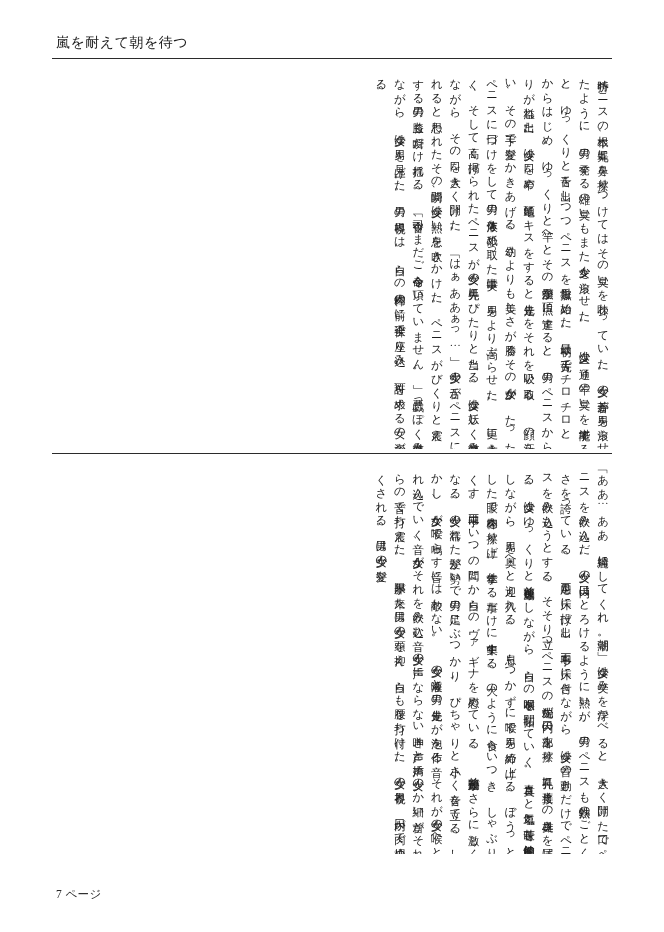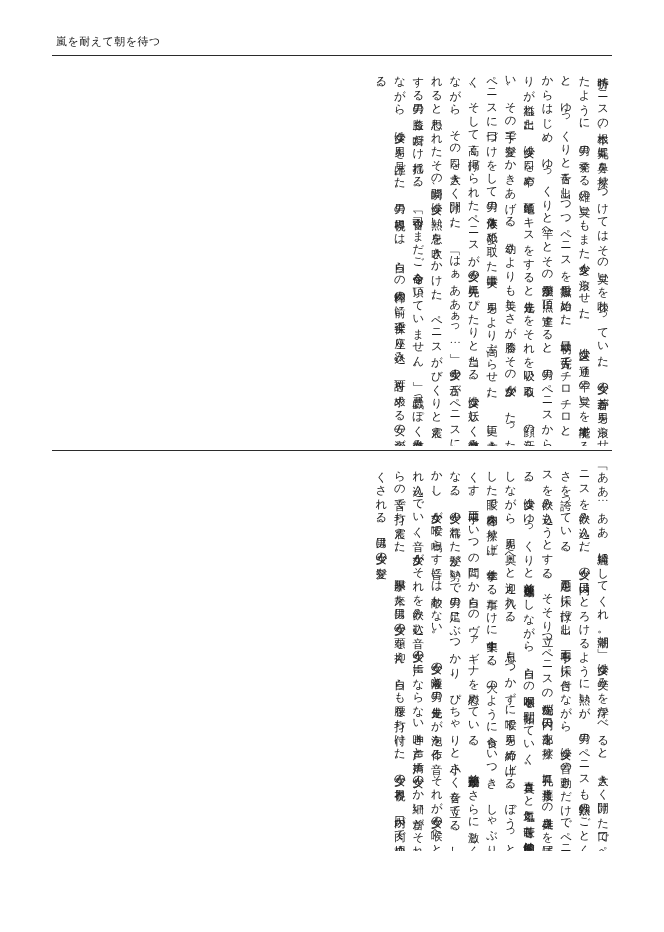--- a/index.html
+++ b/index.html
@@ -17,21 +17,21 @@
   .page {
     position: relative;
     width: 664px;
     height: 932px;
     box-sizing: border-box;
     padding: 34px 52px 30px 52px;
     display: flex;
     flex-direction: column;
   }
   .header-title {
-    font-size: 11px;
+    font-size: 14px;
     letter-spacing: 0.5px;
     color: #1a1a1a;
     margin: 0 0 6px 4px;
     font-family: Liberation Serif, serif;
   }
   .rule {
     width: 100%;
     height: 1px;
     background: #2b2b2b;
     margin: 0;
@@ -113,14 +113,15 @@
       <div class="vtext">「ああ…ああ、綺麗にしてくれ、朝潮。」
 少女は笑みを浮かべると、大きく開けた口でペニスを飲み込んだ。少女の口内はとろけるように熱いが、男のペニスも熱鉄のごとく硬さを誇っている。
 両足を床に投げ出し、両手も床に付きながら、少女は首の動きだけでペニスを飲み込もうとする。そそり立つペニスの先端が口内の上部を擦り、鼻孔に直接その雄臭さを届ける。少女はゆっくりと前後運動をしながら、自らの咽喉を開拓していく。青臭さと塩気と苦味を性的興奮に変換しながら、男を奥へと迎え入れる。
 息もつかずに喉で男を締め上げる。ぼうっとした眼で肉棒を擦り上げ、奉仕する事だけに集中する。犬のように食らいつき、しゃぶり尽くす。両手はいつの間にか自らのヴァギナを慰めている。
 前後運動がさらに激しくなる。少女の濡れた髪が勢いで男の足にぶつかり、ぴちゃりと小さく音を立てる。しかし、少女が喉で鳴らす音には敵わない。
 少女の唾液と男の先走りが泡を作る音、それが少女の喉へと流れ込んでいく音、少女がそれを飲み込む音、少女の声にならない呻き声と嬌声。少女のか細い首がそれらの音で打ち震えた。
 限界が来た男は少女の頭を抑え、自らも腰を打ち付けた。少女の視界と、口内が肉で埋め尽くされる。男は少女の髪を</div>
     </div>
   </div>
 
+  <div class="footer">7 ページ</div>
 
 </div>
 
 </body></html>

